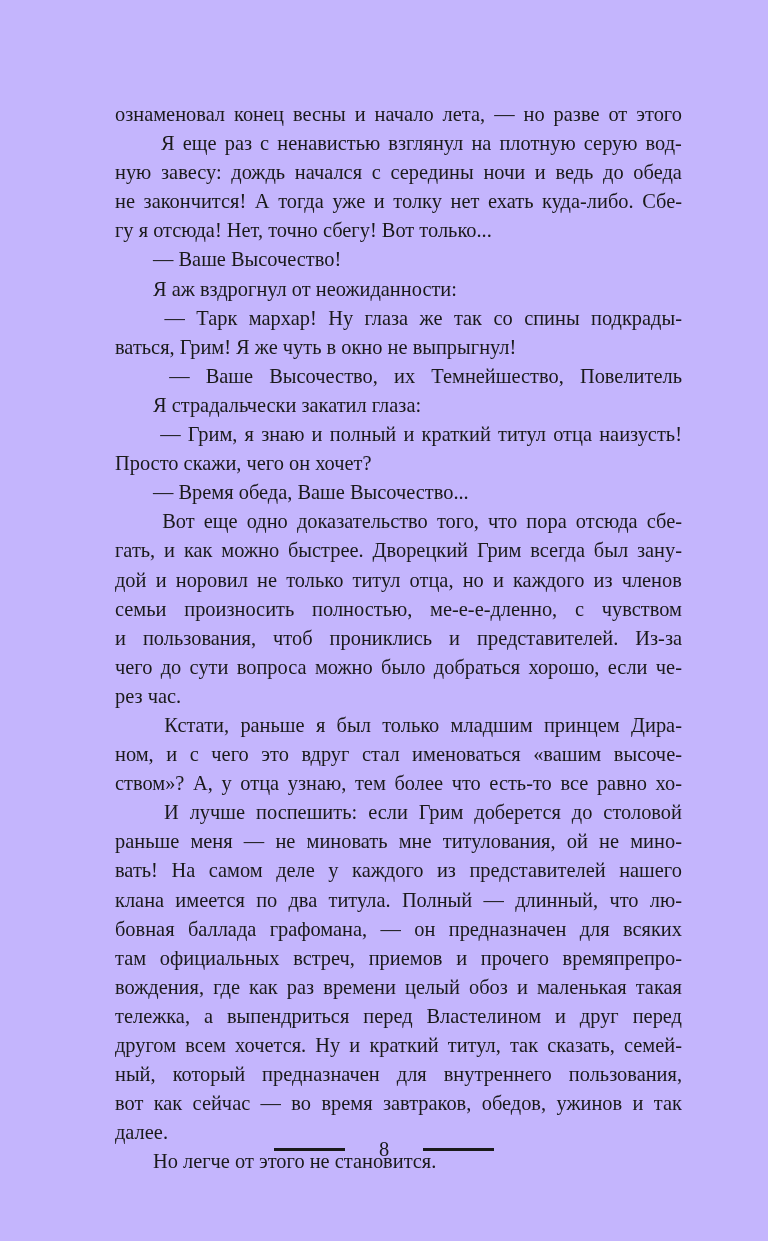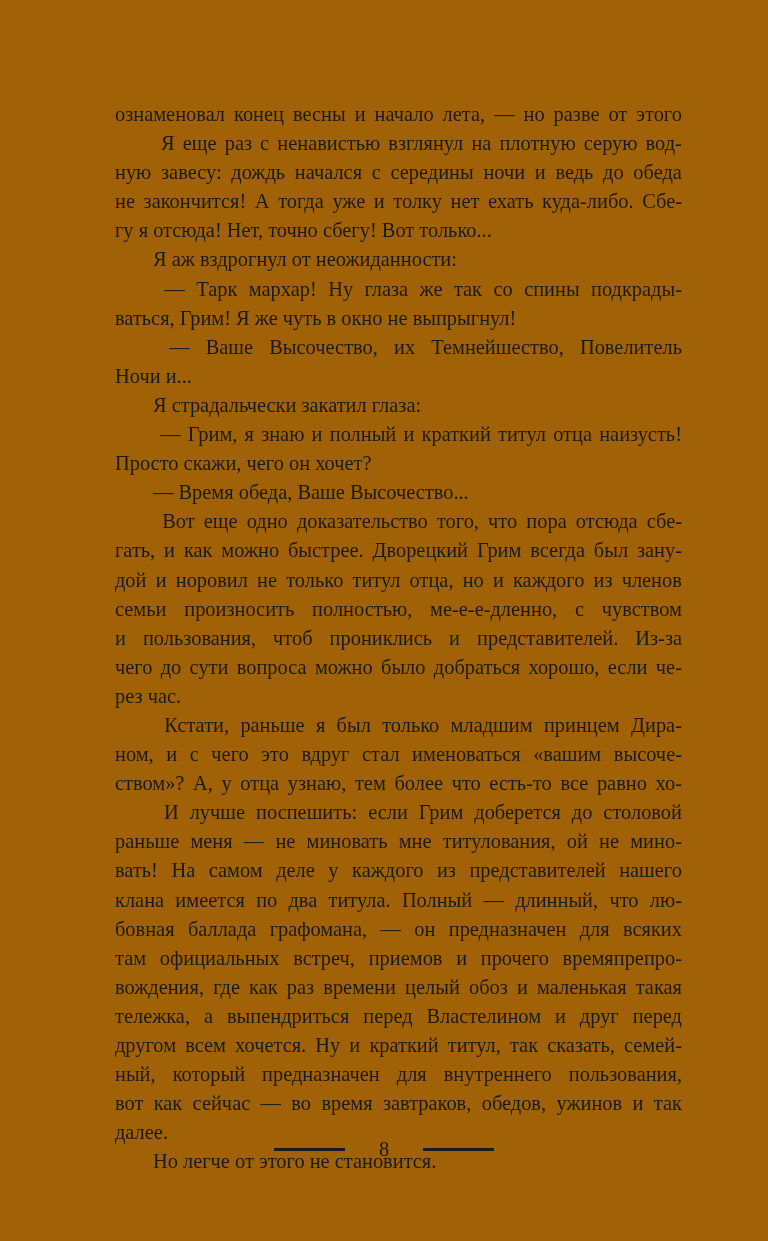--- a/index.html
+++ b/index.html
@@ -16,21 +16,21 @@
     color: #1a1a1a;
     overflow: hidden;
   }
 
   #page {
     position: absolute;
     left: 0;
     top: 0;
     width: 768px;
     height: 1241px;
-    background: #a16207;
+    background: #c4b5fd;
   }
 
   #text-column {
     position: absolute;
     left: 115px;
     top: 100px;
     width: 567px;
   }
 
   .para {
@@ -149,20 +149,23 @@
           <span>и</span>
           <span>толку</span>
           <span>нет</span>
           <span>ехать</span>
           <span>куда-либо.</span>
           <span>Сбе-</span>
         </span>
         <span class="line last">гу я отсюда! Нет, точно сбегу! Вот только...</span>
       </p>
       <p class="para">
+        <span class="line last"><span class="indent"></span>— Ваше Высочество!</span>
+      </p>
+      <p class="para">
         <span class="line last"><span class="indent"></span>Я аж вздрогнул от неожиданности:</span>
       </p>
       <p class="para">
         <span class="line j">
           <span class="indent"></span>
           <span>—</span>
           <span>Тарк</span>
           <span>мархар!</span>
           <span>Ну</span>
           <span>глаза</span>
@@ -177,21 +180,20 @@
       <p class="para">
         <span class="line j">
           <span class="indent"></span>
           <span>—</span>
           <span>Ваше</span>
           <span>Высочество,</span>
           <span>их</span>
           <span>Темнейшество,</span>
           <span>Повелитель</span>
         </span>
-        <span class="line last">Ночи и...</span>
       </p>
       <p class="para">
         <span class="line last"><span class="indent"></span>Я страдальчески закатил глаза:</span>
       </p>
       <p class="para">
         <span class="line j">
           <span class="indent"></span>
           <span>—</span>
           <span>Грим,</span>
           <span>я</span>

